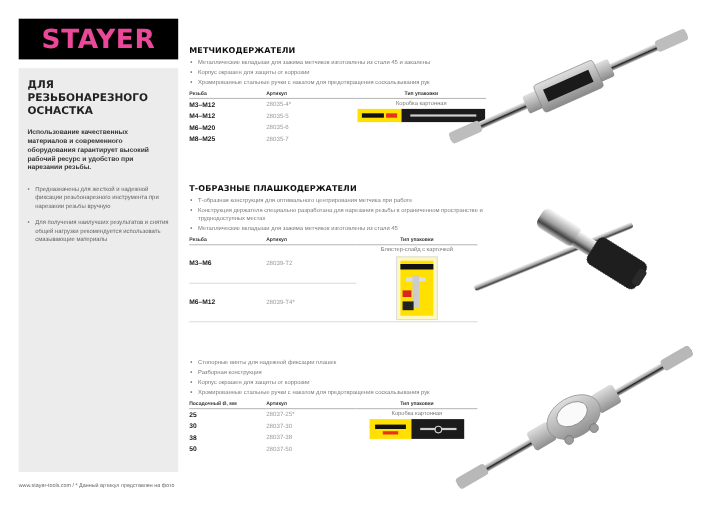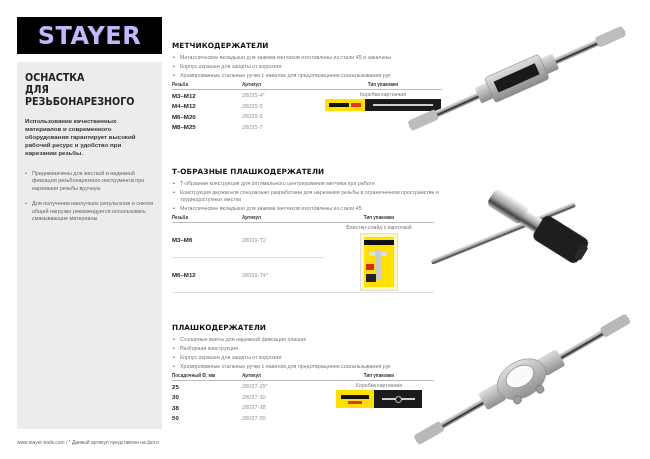--- a/index.html
+++ b/index.html
@@ -1,20 +1,20 @@
 <!DOCTYPE html>
 <html><head>
 <meta charset="utf-8">
 <style>
   * { box-sizing: border-box; margin: 0; padding: 0; }
   html, body { width: 650px; height: 459px; background: #ffffff; overflow: hidden; }
   body { position: relative; font-family: "Liberation Sans", sans-serif; color: #222; }
 
   .logo-bar { position: absolute; left: 17px; top: 17px; width: 145px; height: 37px; background: #000; display: flex; align-items: center; justify-content: center; }
-  .logo-text { color: #c4b5fd; font-family: "DejaVu Sans", sans-serif; font-weight: bold; font-size: 24px; letter-spacing: 0.5px; }
+  .logo-text { color: #ec4899; font-family: "DejaVu Sans", sans-serif; font-weight: bold; font-size: 24px; letter-spacing: 0.5px; }
 
   .side-panel { position: absolute; left: 17px; top: 62px; width: 145px; height: 367px; background: #ececed; padding: 10px 8px 0 8px; }
   .side-title { font-family: "DejaVu Sans", sans-serif; font-weight: bold; font-size: 9.6px; line-height: 12px; color: #222; }
   .side-lead { margin-top: 9px; font-size: 6.1px; line-height: 8px; color: #333; font-weight: bold; }
   .side-bullets { margin-top: 13px; list-style: none; }
   .side-bullets li { position: relative; padding-left: 7px; font-size: 5.4px; line-height: 7.4px; color: #666; margin-bottom: 8px; }
   .side-bullets li::before { content: "•"; position: absolute; left: 0; top: 0; color: #666; }
 
   .footer { position: absolute; left: 17px; top: 440px; font-size: 4.9px; color: #666; }
 
@@ -53,22 +53,22 @@
 </style>
 </head>
 <body>
 
 <div class="logo-bar">
   <span class="logo-text">STAYER</span>
 </div>
 
 <div class="side-panel">
   <div class="side-title">
+    <div>ДЛЯ РЕЗЬБОНАРЕЗНОГО</div>
     <div>ОСНАСТКА</div>
-    <div>ДЛЯ РЕЗЬБОНАРЕЗНОГО</div>
   </div>
   <p class="side-lead">Использование качественных материалов и современного оборудования гарантирует высокий рабочий ресурс и удобство при нарезании резьбы.</p>
   <ul class="side-bullets">
     <li>Предназначены для жесткой и надежной фиксации резьбонарезного инструмента при нарезании резьбы вручную</li>
     <li>Для получения наилучших результатов и снятия общей нагрузки рекомендуется использовать смазывающие материалы</li>
   </ul>
 </div>
 
 <div class="footer">www.stayer-tools.com  /  * Данный артикул представлен на фото</div>
 
@@ -159,21 +159,20 @@
     </tr>
     <tr class="sep">
       <td class="size" style="height:33px;">M6–M12</td>
       <td style="height:33px;">28039-T4*</td>
     </tr>
   </tbody>
     </table>
 </div>
 
 <div class="section" style="top:323px;">
-  <div class="sec-title">ПЛАШКОДЕРЖАТЕЛИ</div>
   <ul class="sec-bullets">
     <li>Стопорные винты для надежной фиксации плашек</li>
     <li>Разборная конструкция</li>
     <li>Корпус окрашен для защиты от коррозии</li>
     <li>Хромированные стальные ручки с накатом для предотвращения соскальзывания рук</li>
   </ul>
   <table class="spec" style="width:262px;">
     <colgroup>
         <col style="width:70px">
         <col style="width:82px">

